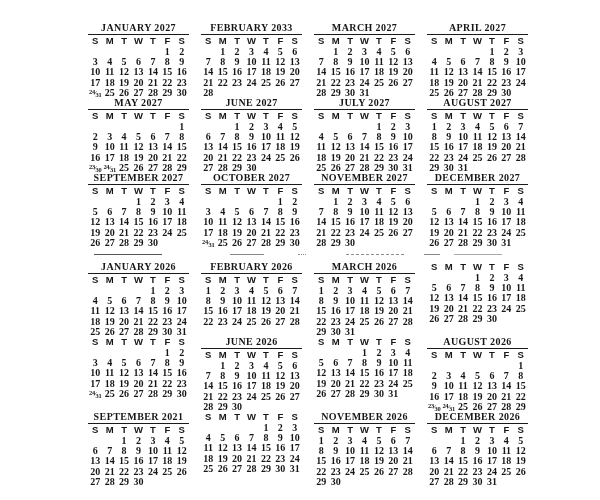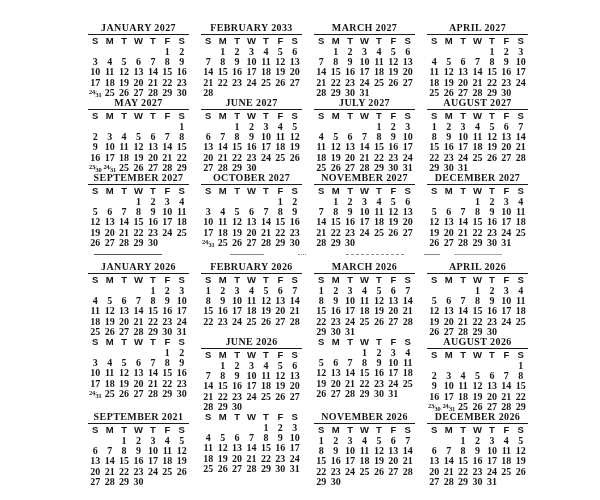--- a/index.html
+++ b/index.html
@@ -894,21 +894,20 @@
           <span class="cell">29</span>
           <span class="cell">30</span>
           <span class="cell">31</span>
           <span class="cell"></span>
           <span class="cell"></span>
           <span class="cell"></span>
           <span class="cell"></span>
         </div>
       </div>
       <div class="month">
-        <div class="month-title">APRIL 2026</div>
         <div class="row">
           <span class="cell wd">S</span>
           <span class="cell wd">M</span>
           <span class="cell wd">T</span>
           <span class="cell wd">W</span>
           <span class="cell wd">T</span>
           <span class="cell wd">F</span>
           <span class="cell wd">S</span>
         </div>
         <div class="row">

